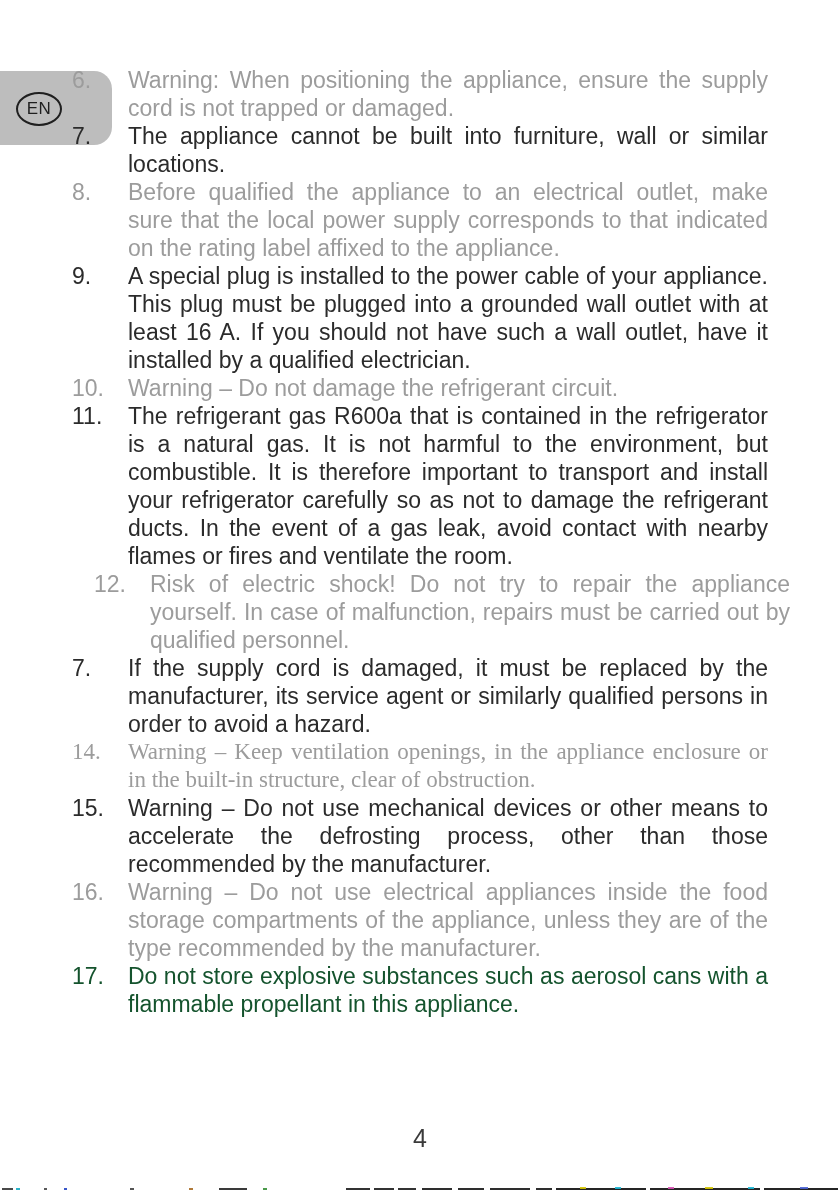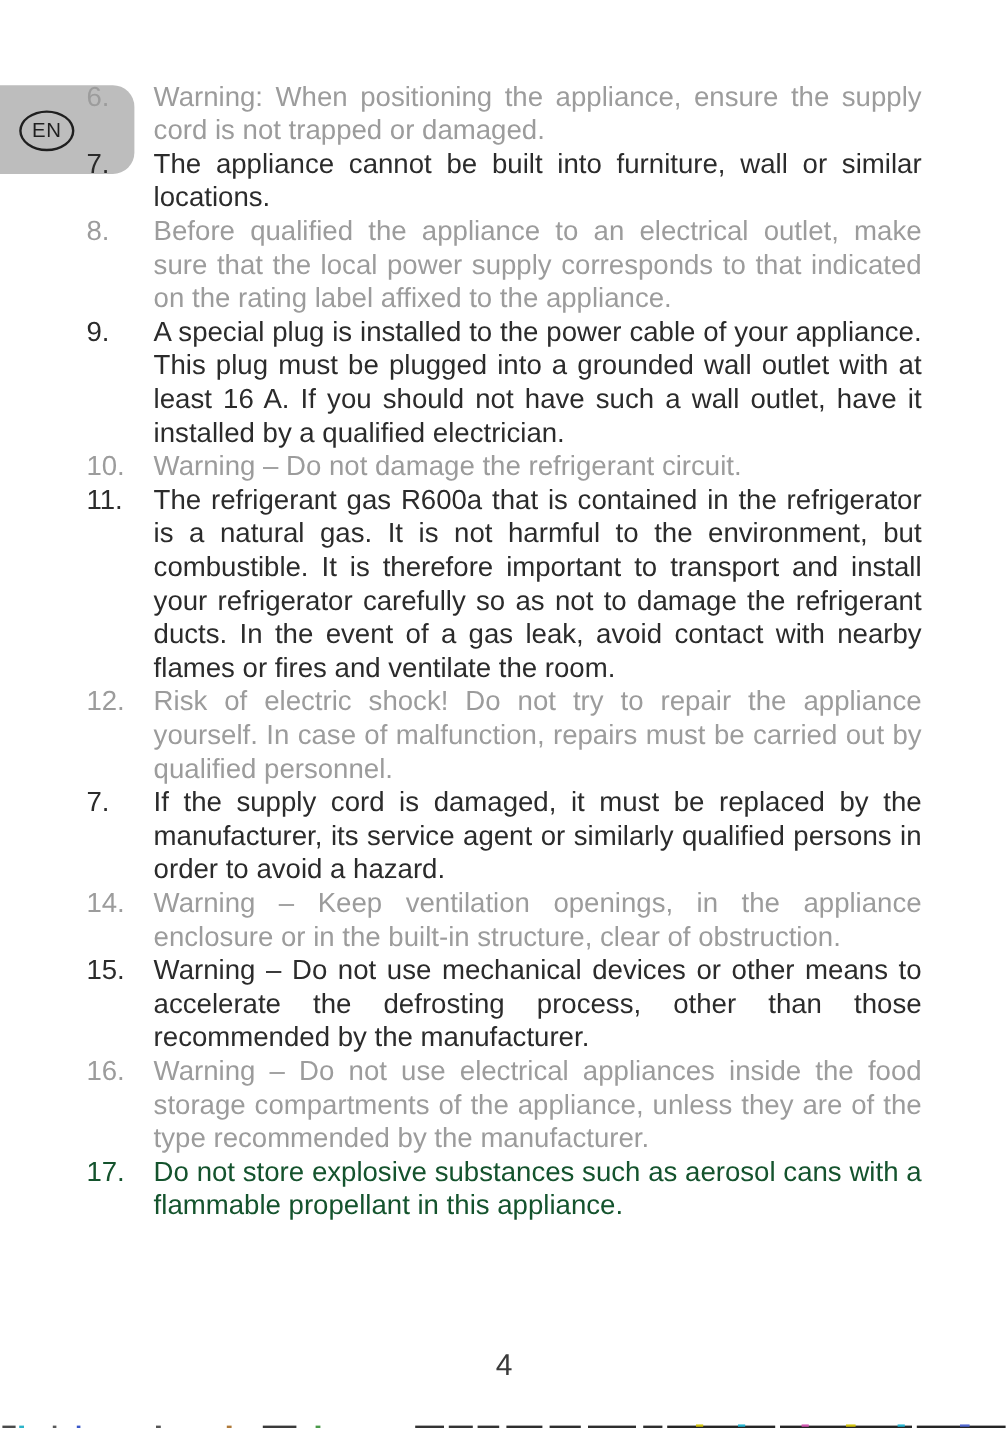--- a/index.html
+++ b/index.html
@@ -118,29 +118,29 @@
       <span class="txt">A special plug is installed to the power cable of your appliance. This plug must be plugged into a grounded wall outlet with at least 16 A. If you should not have such a wall outlet, have it installed by a qualified electrician.</span>
     </div>
     <div class="item" style="color: rgb(156, 156, 156);">
       <span class="num">10.</span>
       <span class="txt">Warning – Do not damage the refrigerant circuit.</span>
     </div>
     <div class="item" style="color: rgb(43, 43, 43);">
       <span class="num">11.</span>
       <span class="txt">The refrigerant gas R600a that is contained in the refrigerator is a natural gas. It is not harmful to the environment, but combustible. It is therefore important to transport and install your refrigerator carefully so as not to damage the refrigerant ducts. In the event of a gas leak, avoid contact with nearby flames or fires and ventilate the room.</span>
     </div>
-    <div class="item" style="color: rgb(156, 156, 156);">
+    <div class="item" style="color: rgb(156, 156, 156); margin-left: 22px;">
       <span class="num">12.</span>
       <span class="txt">Risk of electric shock! Do not try to repair the appliance yourself. In case of malfunction, repairs must be carried out by qualified personnel.</span>
     </div>
     <div class="item" style="color: rgb(43, 43, 43);">
       <span class="num">7.</span>
       <span class="txt">If the supply cord is damaged, it must be replaced by the manufacturer, its service agent or similarly qualified persons in order to avoid a hazard.</span>
     </div>
-    <div class="item" style="color: rgb(156, 156, 156);">
+    <div class="item" style="color: rgb(156, 156, 156); font-family: Liberation Serif, serif;">
       <span class="num">14.</span>
       <span class="txt">Warning – Keep ventilation openings, in the appliance enclosure or in the built-in structure, clear of obstruction.</span>
     </div>
     <div class="item" style="color: rgb(43, 43, 43);">
       <span class="num">15.</span>
       <span class="txt">Warning – Do not use mechanical devices or other means to accelerate the defrosting process, other than those recommended by the manufacturer.</span>
     </div>
     <div class="item" style="color: rgb(156, 156, 156);">
       <span class="num">16.</span>
       <span class="txt">Warning – Do not use electrical appliances inside the food storage compartments of the appliance, unless they are of the type recommended by the manufacturer.</span>

